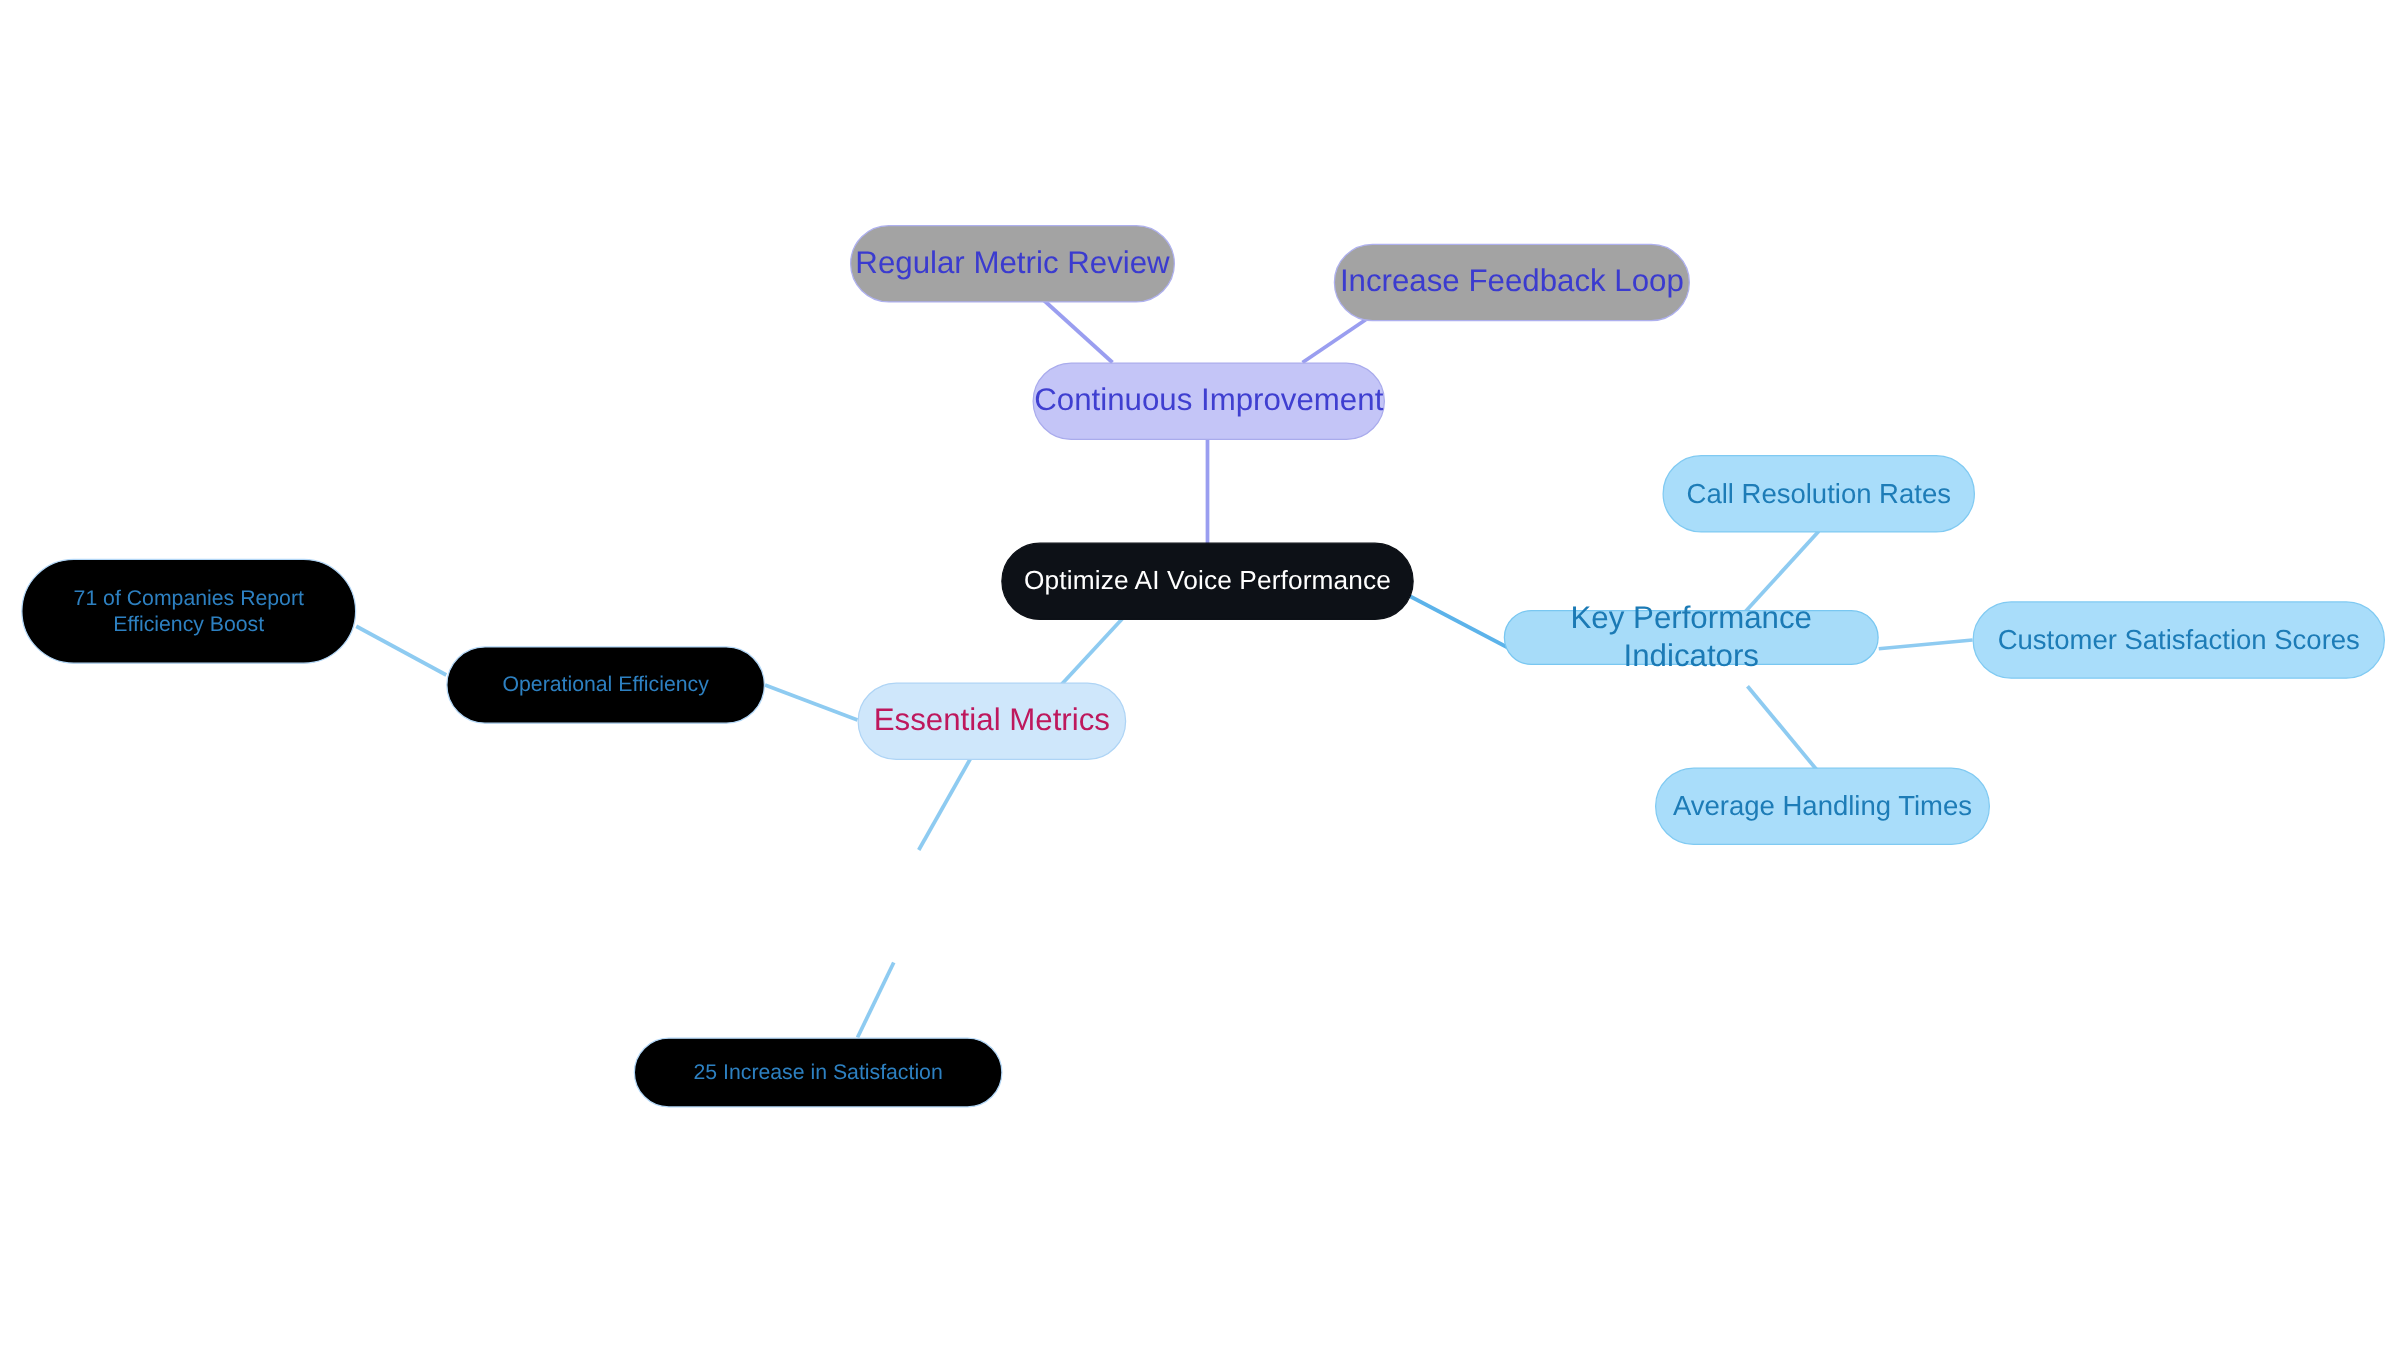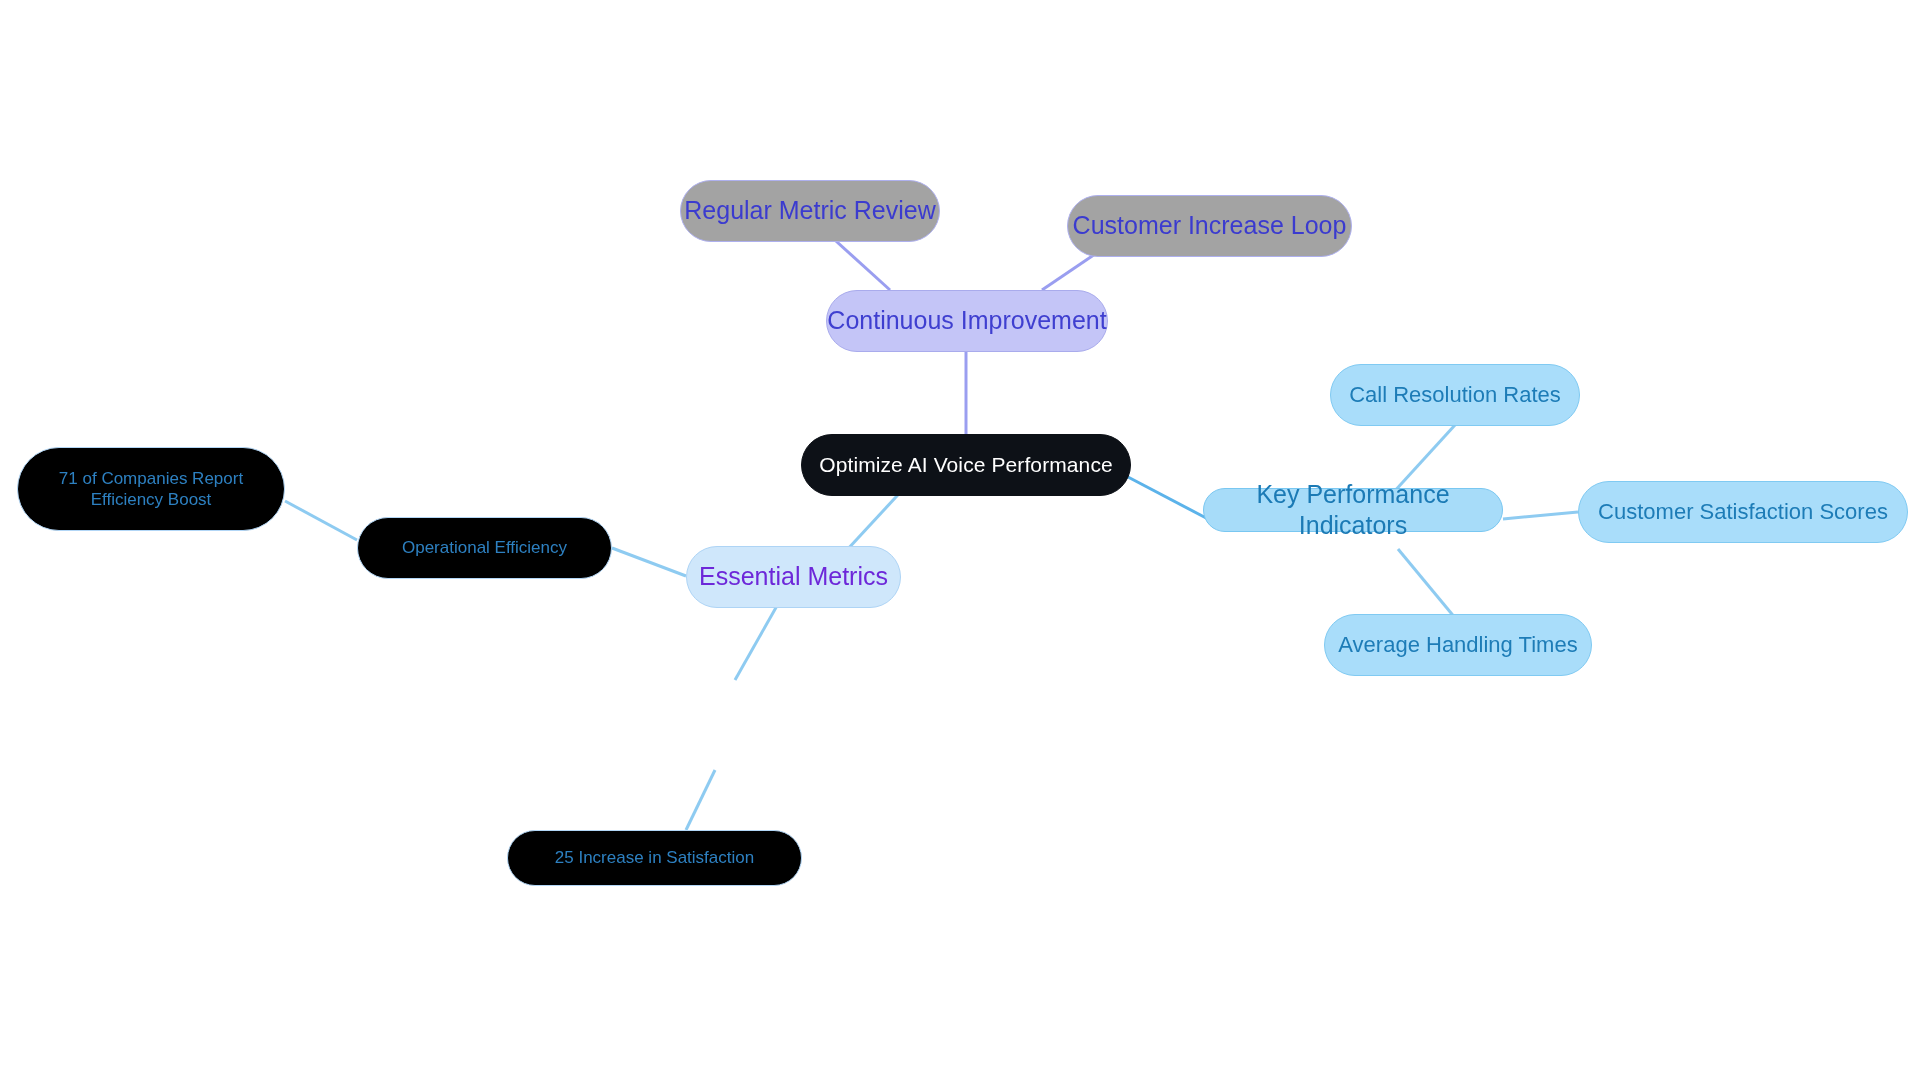--- a/index.html
+++ b/index.html
@@ -68,21 +68,21 @@
   }
   .node-leaf-blue {
     background: #a9ddfa;
     border-color: #80caf2;
     color: #1d7cb7;
     font-size: 22px;
   }
   .node-branch-lightblue {
     background: #cfe7fb;
     border-color: #aed4f5;
-    color: #6d28d9;
+    color: #be185d;
     font-size: 25px;
   }
   .node-leaf-lightblue {
     background: #000000;
     border-color: #b2d6f6;
     color: #2d80c1;
     font-size: 17px;
   }
 </style>
 </head>
@@ -116,21 +116,21 @@
 
     <path d="M 715 770 L 686 830" stroke="#8ecbf1" stroke-width="3" fill="none"></path>
   </svg>
 
   <div class="node node-root" style="left:801px; top:434px; width:330px; height:62px;">Optimize AI Voice Performance</div>
 
   <div class="node node-branch-purple" style="left:826px; top:290px; width:282px; height:62px;">Continuous Improvement</div>
 
   <div class="node node-leaf-purple" style="left:680px; top:180px; width:260px; height:62px;">Regular Metric Review</div>
 
-  <div class="node node-leaf-purple" style="left:1067px; top:195px; width:285px; height:62px;">Customer Increase Loop</div>
+  <div class="node node-leaf-purple" style="left:1067px; top:195px; width:285px; height:62px;">Increase Feedback Loop</div>
 
   <div class="node node-branch-blue" style="left:1203px; top:488px; width:300px; height:44px;">Key Performance Indicators</div>
 
   <div class="node node-leaf-blue" style="left:1330px; top:364px; width:250px; height:62px;">Call Resolution Rates</div>
 
   <div class="node node-leaf-blue" style="left:1578px; top:481px; width:330px; height:62px;">Customer Satisfaction Scores</div>
 
   <div class="node node-leaf-blue" style="left:1324px; top:614px; width:268px; height:62px;">Average Handling Times</div>
 
   <div class="node node-branch-lightblue" style="left:686px; top:546px; width:215px; height:62px;">Essential Metrics</div>

